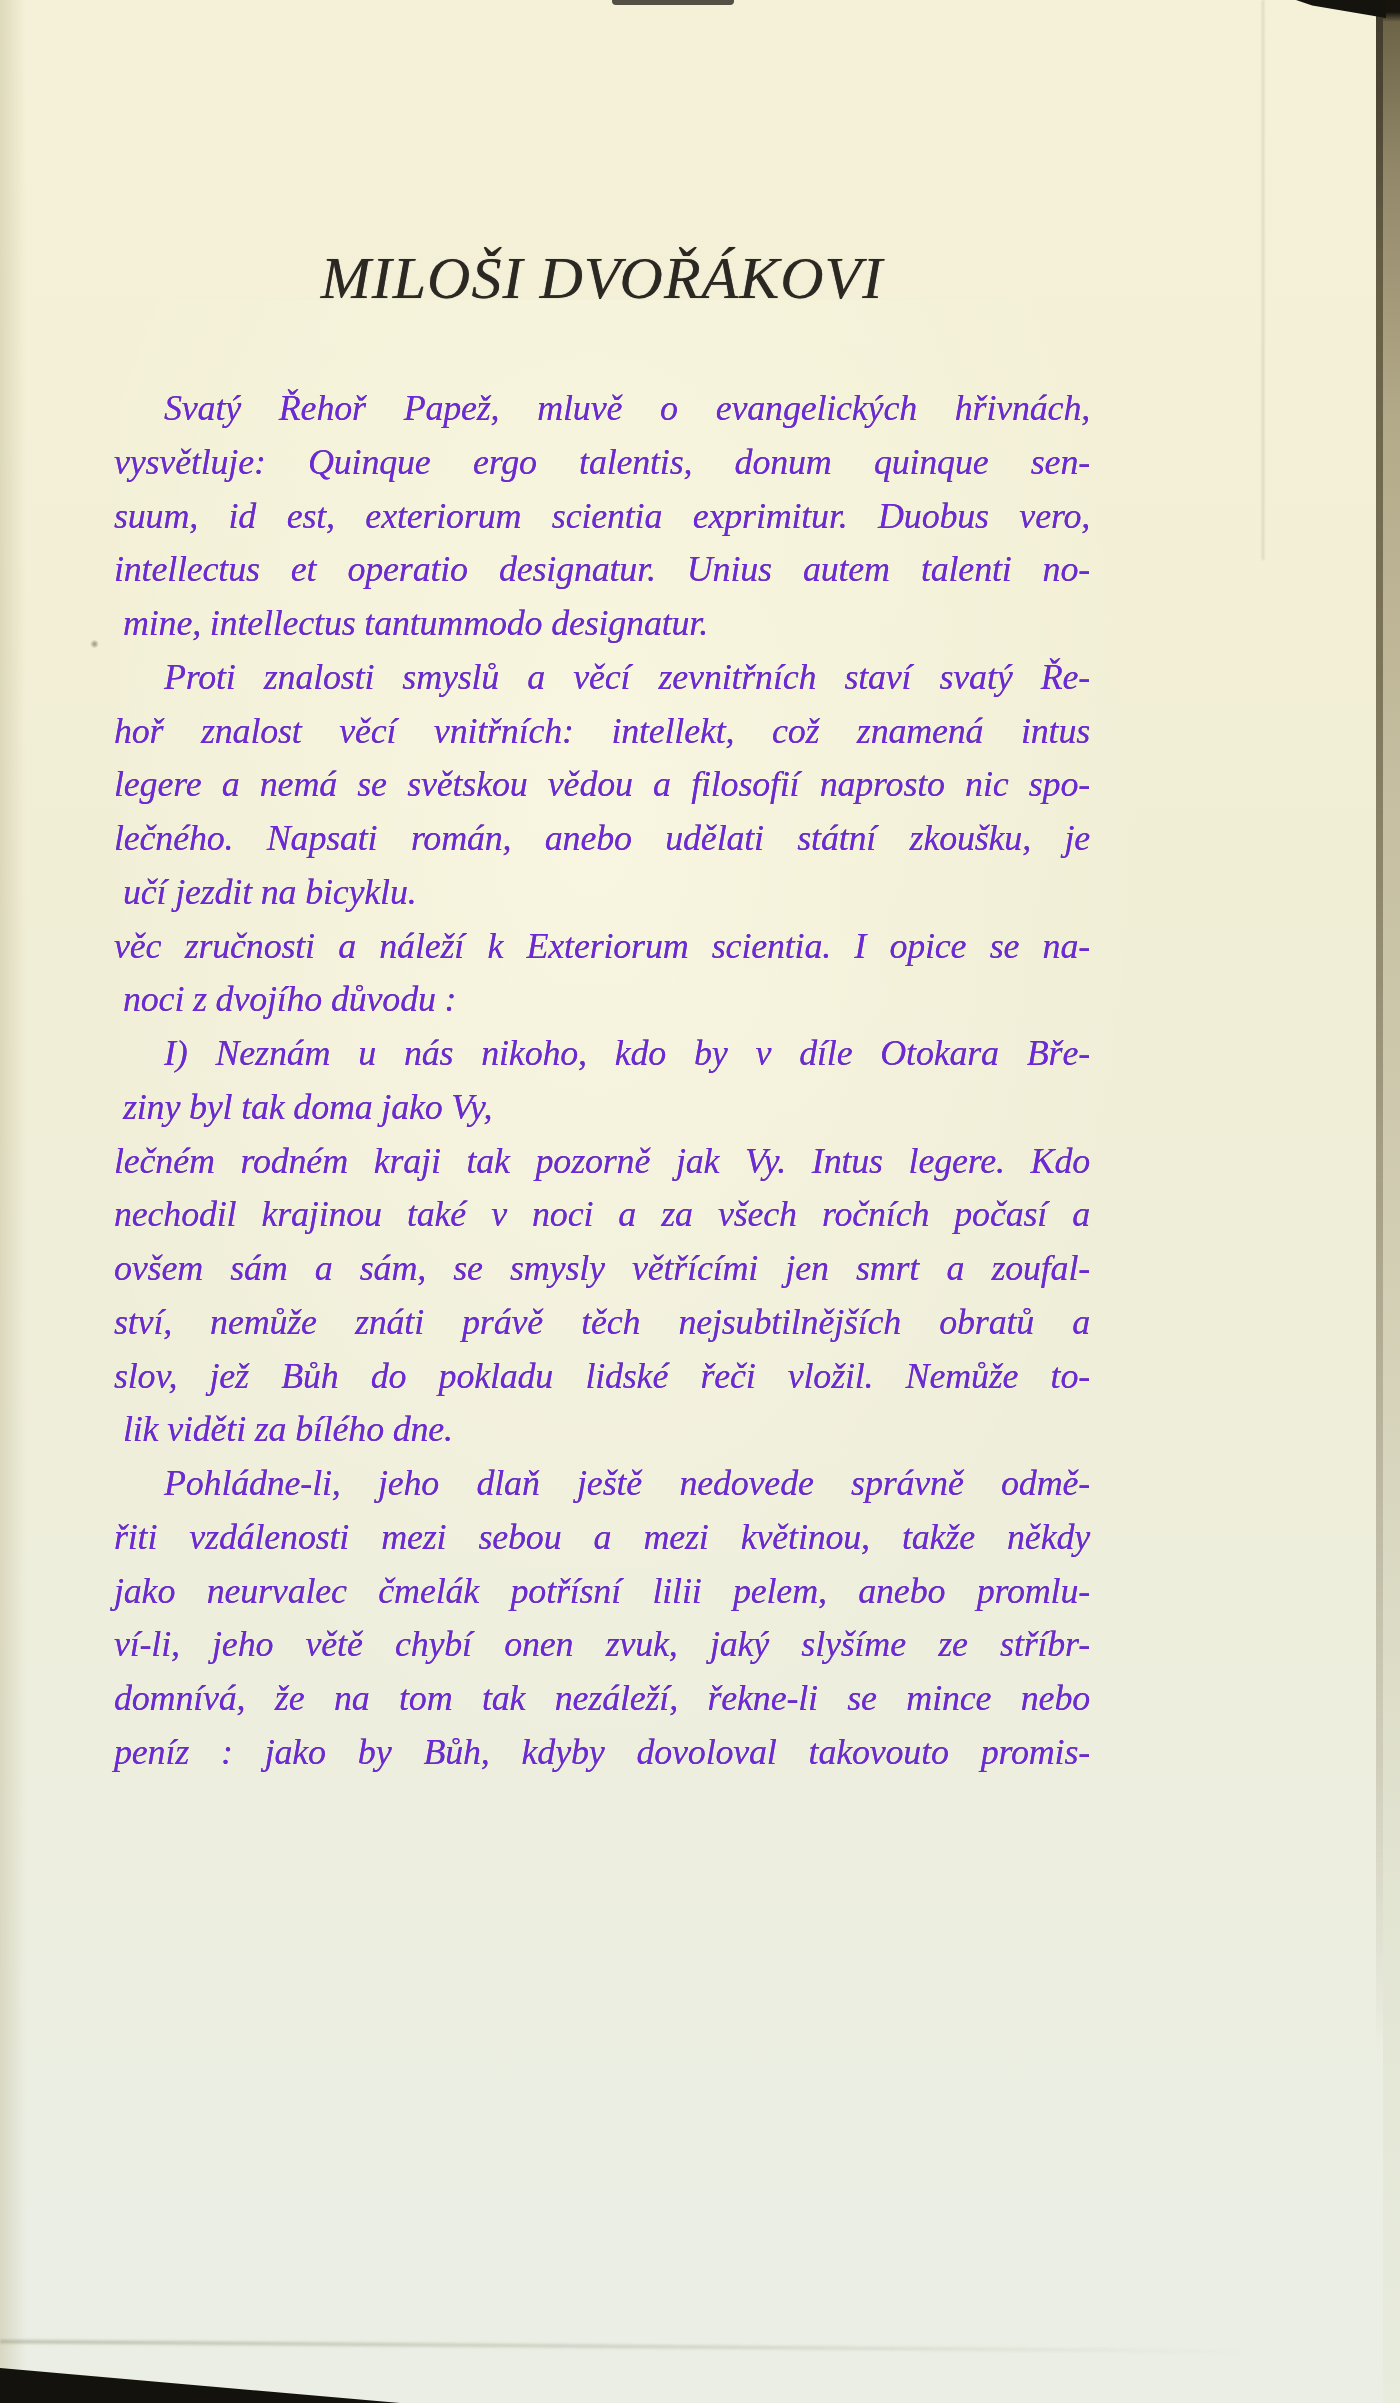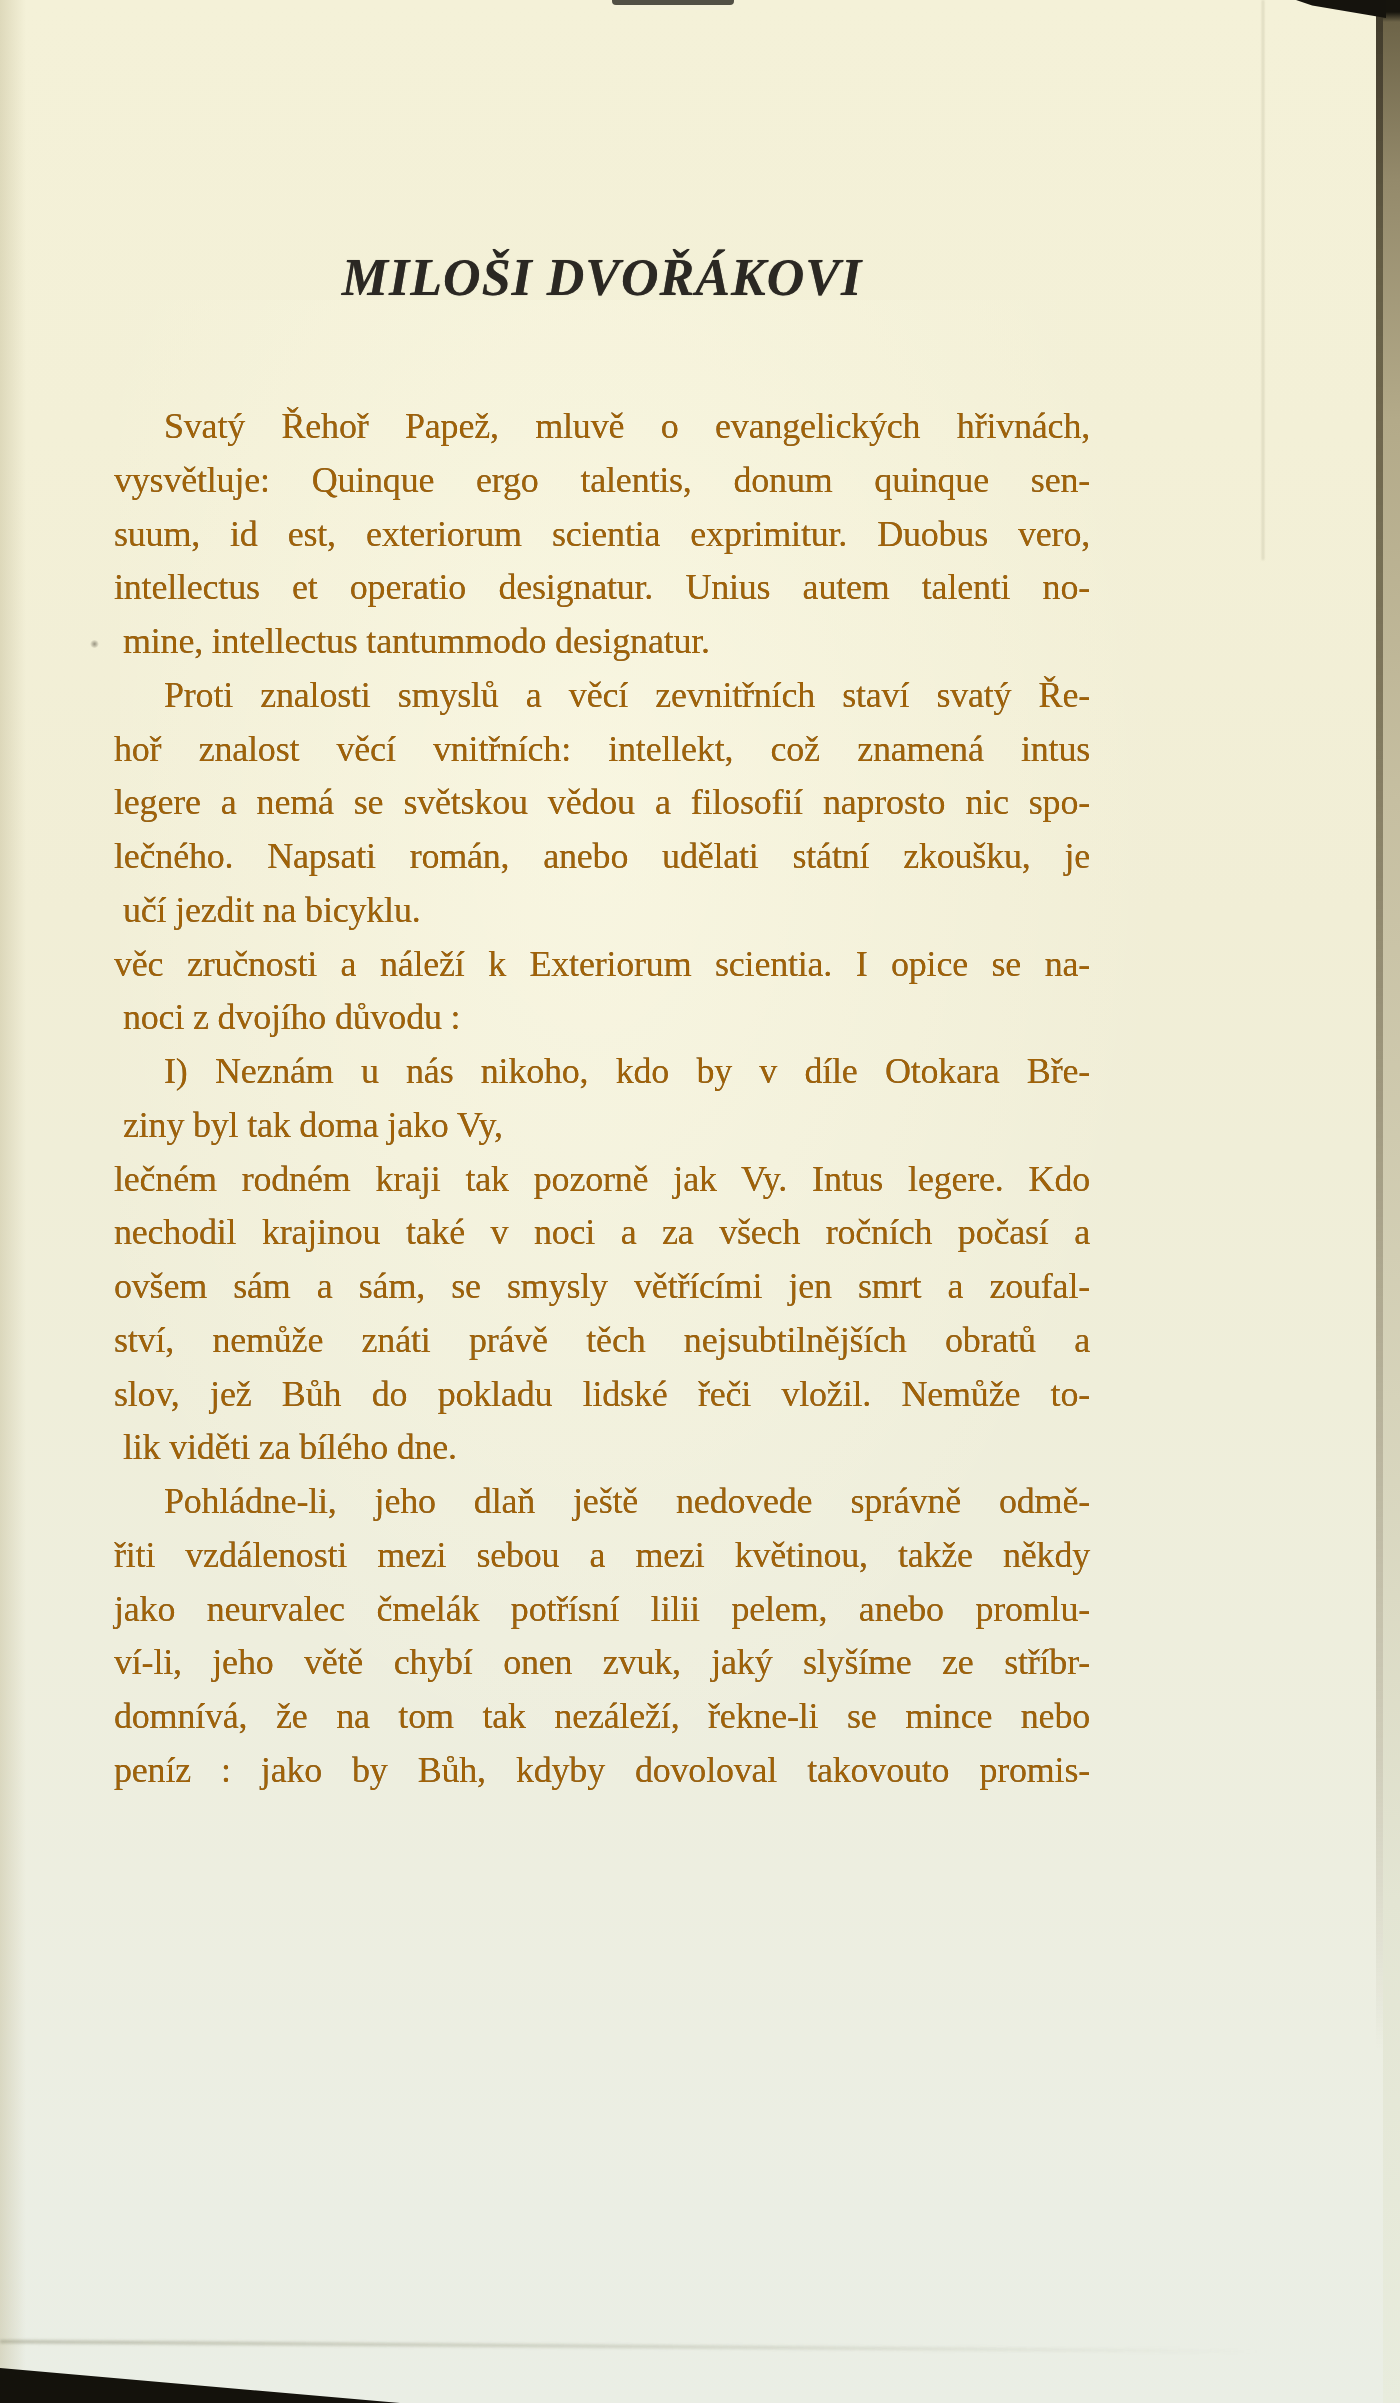--- a/index.html
+++ b/index.html
@@ -68,31 +68,31 @@
     filter:blur(1.6px);
   }
   
   .stray-dot{
     position:absolute;left:90px;top:640px;width:9px;height:8px;border-radius:50%;
     background:radial-gradient(circle, rgba(92,86,70,.6), rgba(92,86,70,0) 75%);
   }
   
   .title{
     position:absolute;left:114px;top:230px;width:976px;
-    font-style:italic;font-weight:700;
-    font-size:52px;line-height:96px;letter-spacing:1px;
+    font-style:italic;font-weight:400;
+    font-size:60px;line-height:96px;letter-spacing:1px;
     text-align:center;color:#2b2823;
     text-shadow:0 0 .7px rgba(43,40,35,.75);
     white-space:nowrap;
   }
   .body-text{
-    position:absolute;left:114px;top:400px;width:976px;
-    font-weight:400;
+    position:absolute;left:114px;top:382px;width:976px;
+    font-style:italic;font-weight:400;
     font-size:36px;line-height:53.75px;letter-spacing:-0.2px;
-    color:#a16207;
+    color:#6d28d9;
     text-shadow:0 0 .6px rgba(43,40,35,.7);
   }
   .body-text .line{width:100%;}
   .body-text .indent{text-indent:50px;}
   .body-text .jl{text-align:justify;text-align-last:justify;}
   .body-text .pl{text-align:left;text-align-last:left;margin-left:9px;}
 </style>
 </head>
 <body>
 

